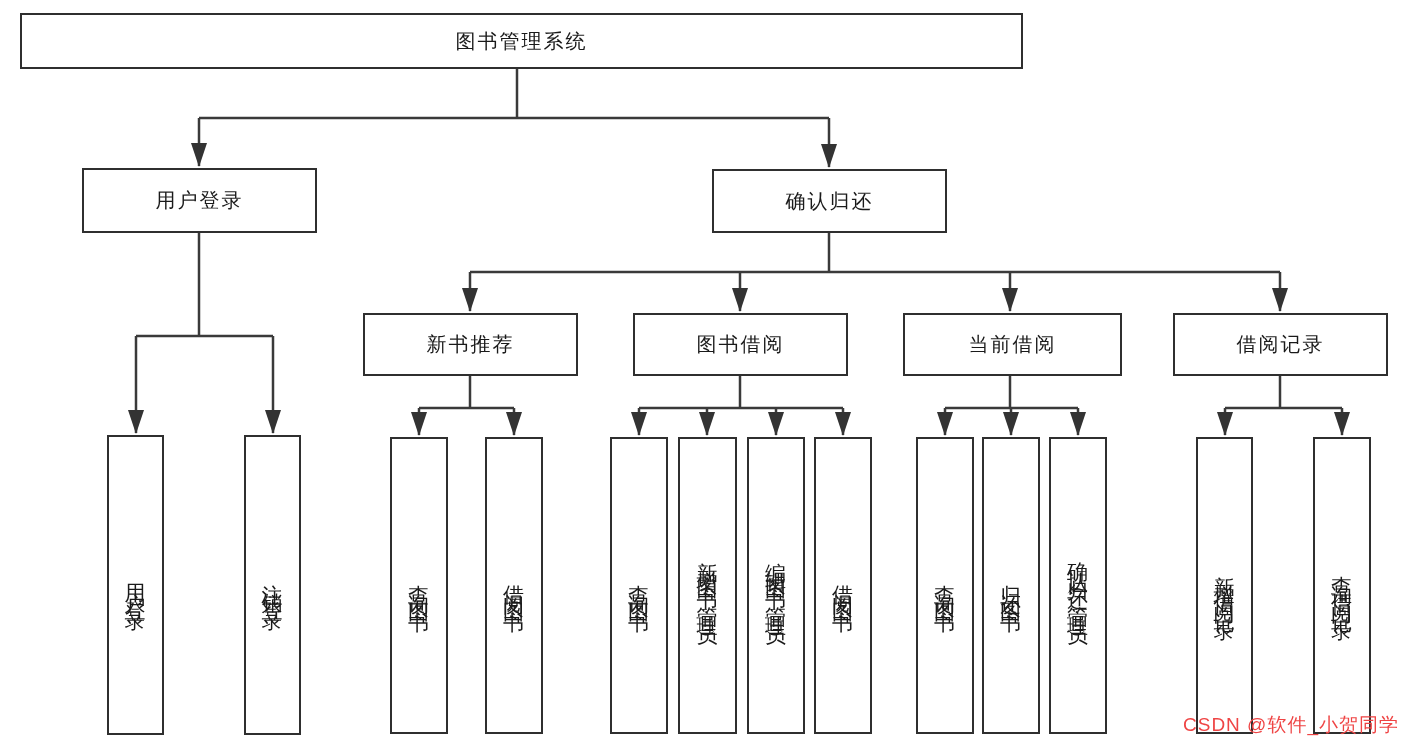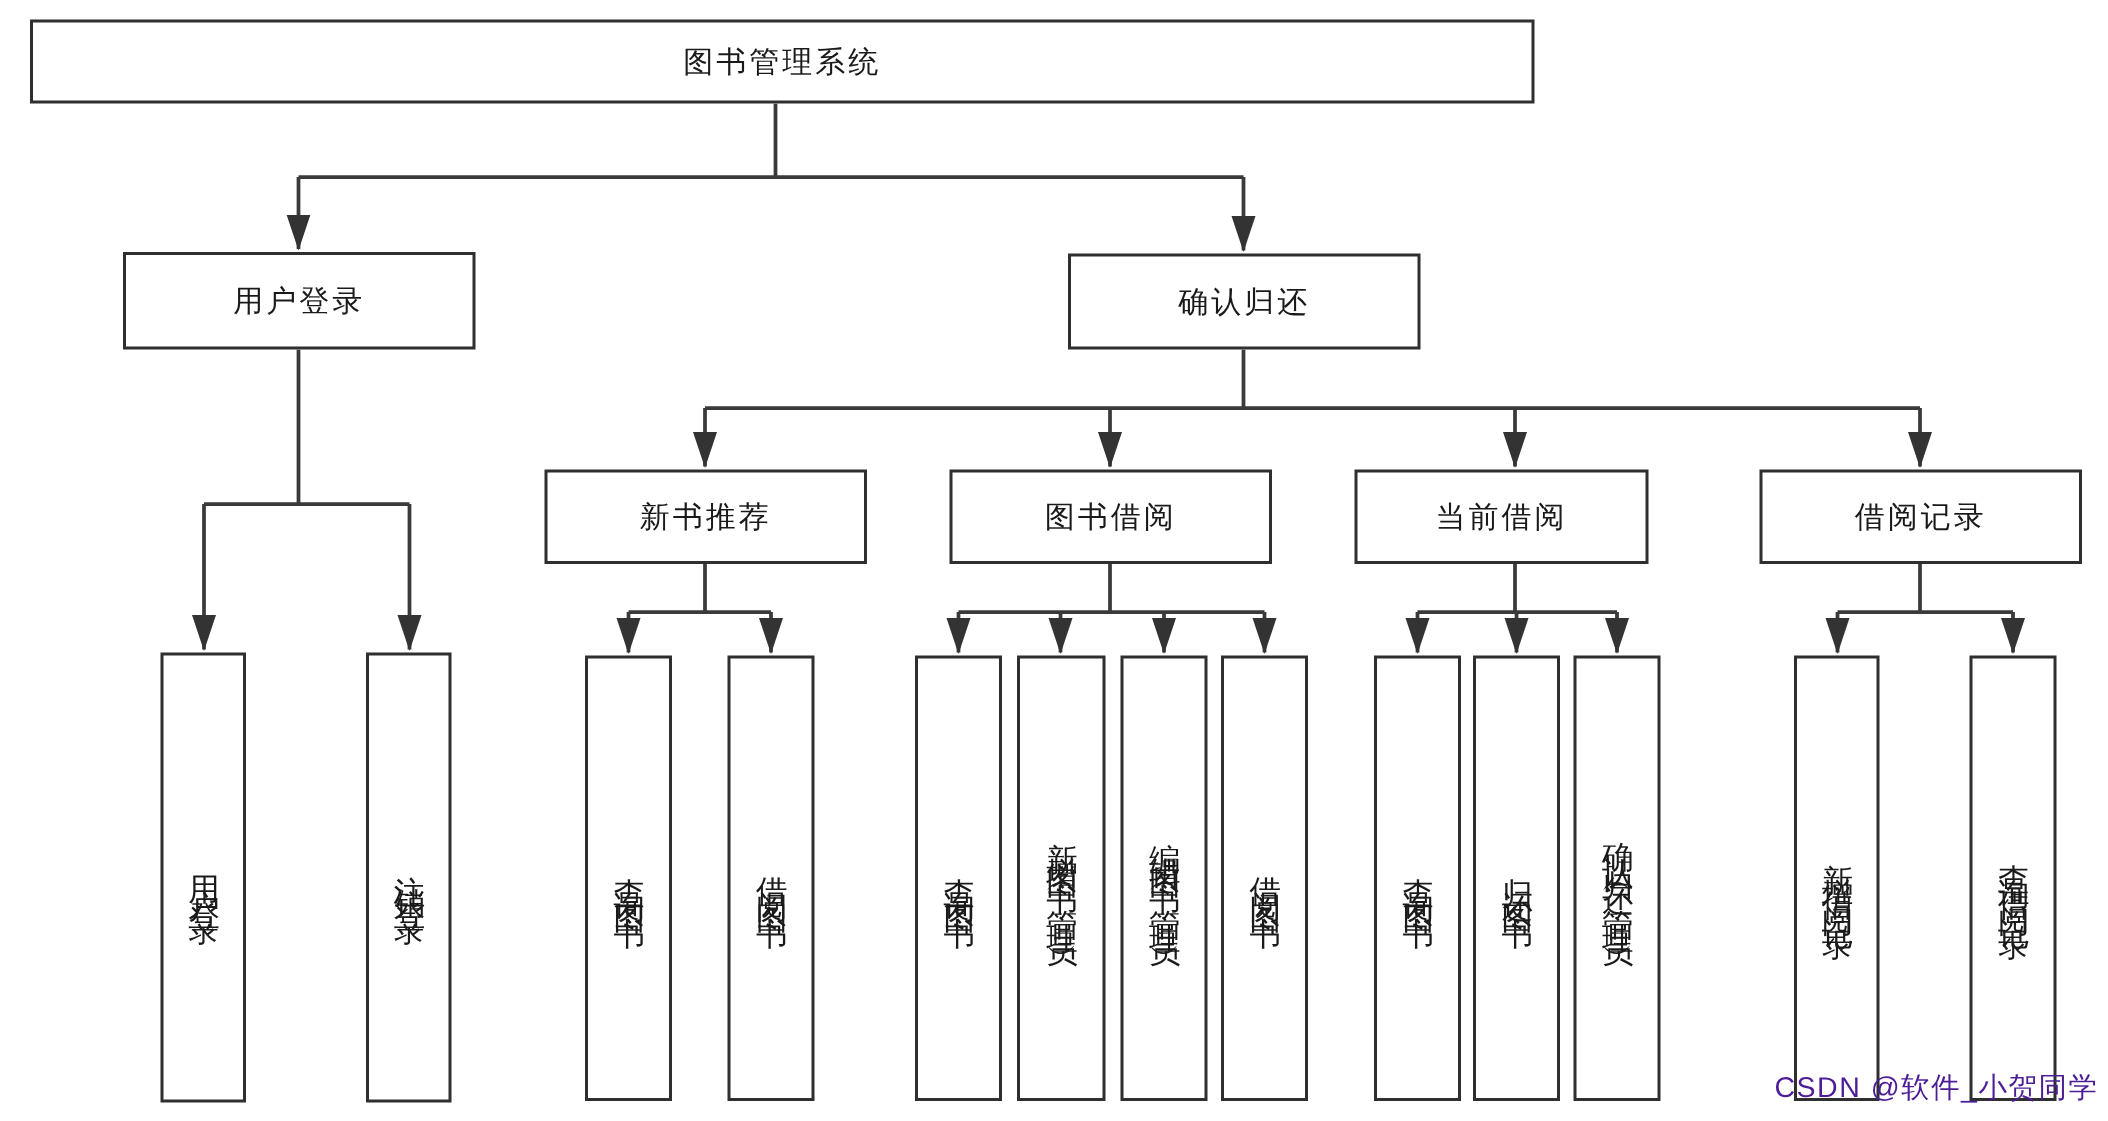--- a/index.html
+++ b/index.html
@@ -13,21 +13,21 @@
     display:flex;align-items:center;justify-content:center;
     color:#1a1a1a;box-sizing:border-box;
   }
   .hbox{font-size:20px;letter-spacing:2px;white-space:nowrap;}
   .vbox .lbl{
     writing-mode:vertical-rl;text-orientation:mixed;
     font-size:21px;letter-spacing:9px;line-height:1;white-space:nowrap;
   }
   .watermark{
     position:absolute;left:1183px;top:712px;z-index:5;
-    font-size:19px;letter-spacing:1px;color:#4c1d95;white-space:nowrap;
+    font-size:19px;letter-spacing:1px;color:#ef4444;white-space:nowrap;
   }
 </style>
 </head>
 <body>
 
 <div class="canvas">
 
   <svg class="wires" viewBox="0 0 1405 747" xmlns="http://www.w3.org/2000/svg">
     <defs>
       <marker id="arr" markerUnits="userSpaceOnUse" markerWidth="26" markerHeight="18" refX="23" refY="8" orient="auto">
@@ -88,21 +88,21 @@
   <div class="box hbox" style="left:712px;top:169px;width:235px;height:64px">
     <span class="lbl">确认归还</span>
   </div>
 
   <div class="box hbox" style="left:363px;top:313px;width:215px;height:63px">
     <span class="lbl">新书推荐</span>
   </div>
   <div class="box hbox" style="left:633px;top:313px;width:215px;height:63px">
     <span class="lbl">图书借阅</span>
   </div>
-  <div class="box hbox" style="left:903px;top:313px;width:196px;height:63px">
+  <div class="box hbox" style="left:903px;top:313px;width:219px;height:63px">
     <span class="lbl">当前借阅</span>
   </div>
   <div class="box hbox" style="left:1173px;top:313px;width:215px;height:63px">
     <span class="lbl">借阅记录</span>
   </div>
 
   <div class="box vbox" style="left:107px;top:435px;width:57px;height:300px">
     <span class="lbl">用户登录</span>
   </div>
   <div class="box vbox" style="left:244px;top:435px;width:57px;height:300px">

